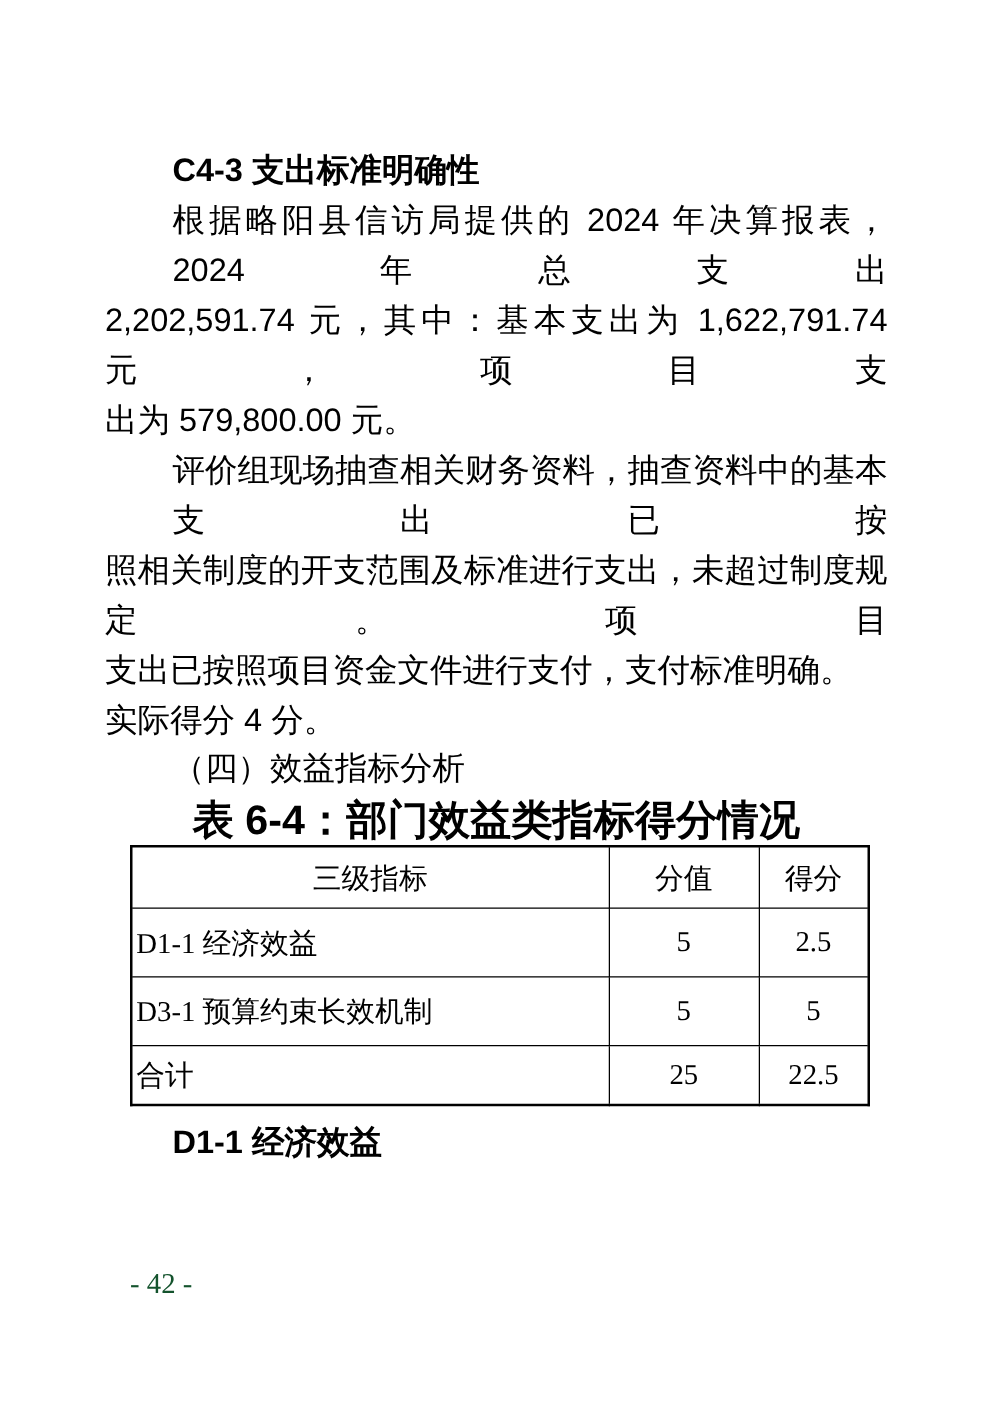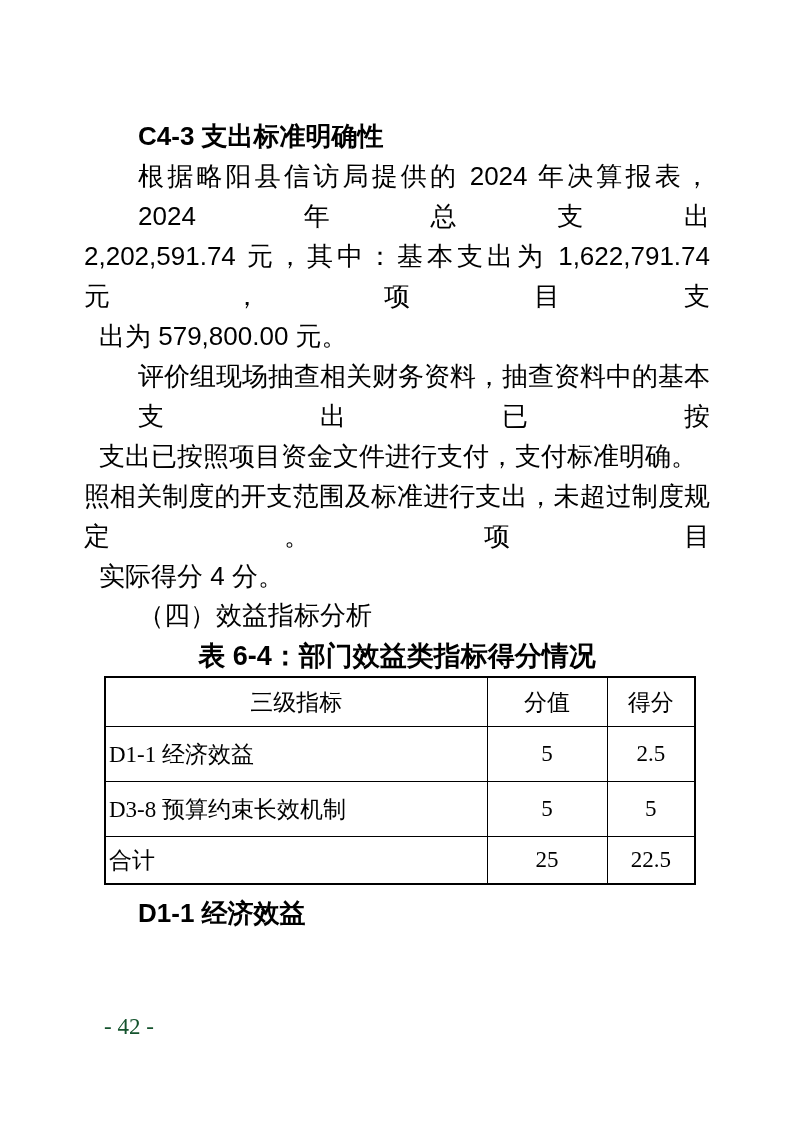--- a/index.html
+++ b/index.html
@@ -1,24 +1,24 @@
 <!DOCTYPE html>
 <html><head>
 <meta charset="utf-8">
 <style>
   html,body{margin:0;padding:0;background:#ffffff;}
   .page{position:relative;width:793px;height:1122px;background:#ffffff;color:#000;overflow:hidden;}
   .content{position:absolute;left:84px;top:116px;width:626px;}
   .bodytext{font-family:Liberation Sans, sans-serif;font-size:26px;line-height:40px;color:#000;}
   .tline{text-align:justify;text-align-last:justify;}
-  .tline.tlast{text-align-last:left;margin-left:15px;}
+  .tline.tlast{text-align-last:left;}
   .tline.tfirst{padding-left:54px;}
   .heading{font-family:"Liberation Sans","DejaVu Sans",sans-serif;font-weight:bold;font-size:26px;line-height:40px;padding-left:54px;}
-  .sub-heading{font-family:Liberation Serif, serif;font-size:26px;line-height:40px;padding-left:54px;}
-  .table-title{font-family:"Liberation Sans","DejaVu Sans",sans-serif;font-weight:bold;font-size:27px;line-height:40px;text-align:center;}
+  .sub-heading{font-family:Liberation Mono, monospace;font-size:26px;line-height:40px;padding-left:54px;}
+  .table-title{font-family:"Liberation Sans","DejaVu Sans",sans-serif;font-weight:bold;font-size:33px;line-height:40px;text-align:center;}
   table.score{border-collapse:collapse;margin-left:20px;width:590px;table-layout:fixed;border:2px solid #000;}
   .score th,.score td{border:1px solid #000;vertical-align:middle;padding:0;}
   .score th{font-family:"Liberation Sans","DejaVu Sans",sans-serif;font-weight:normal;font-size:23px;height:48px;text-align:center;}
   .score td{font-family:"Liberation Serif","DejaVu Serif",serif;font-size:23px;height:54px;}
   .score td.c1{text-align:left;padding-left:3px;}
   .score td.c2,.score td.c3{text-align:center;}
   .score tr.lastrow td{height:46px;}
   .d11-block{margin-top:8px;}
   .pagenum{position:absolute;left:104px;top:1014px;font-family:"Liberation Serif","DejaVu Serif",serif;font-size:23px;line-height:26px;color:#14532d;}
 </style>
@@ -31,22 +31,22 @@
     <div class="heading">C4-3 支出标准明确性</div>
 
     <div class="bodytext">
         <div class="tline tfirst">根据略阳县信访局提供的 2024 年决算报表，2024 年总支出</div>
         <div class="tline">2,202,591.74 元，其中：基本支出为 1,622,791.74 元，项目支</div>
         <div class="tline tlast">出为 579,800.00 元。</div>
       </div>
 
     <div class="bodytext">
         <div class="tline tfirst">评价组现场抽查相关财务资料，抽查资料中的基本支出已按</div>
+        <div class="tline">照相关制度的开支范围及标准进行支出，未超过制度规定。项目</div>
         <div class="tline tlast">支出已按照项目资金文件进行支付，支付标准明确。</div>
-        <div class="tline">照相关制度的开支范围及标准进行支出，未超过制度规定。项目</div>
       </div>
 
     <div class="bodytext">
         <div class="tline tlast">实际得分 4 分。</div>
       </div>
 
     <div class="sub-heading">（四）效益指标分析</div>
 
     <div class="table-title">表 6-4：部门效益类指标得分情况</div>
 
@@ -63,21 +63,21 @@
           <th>得分</th>
         </tr>
       </thead>
       <tbody>
         <tr>
           <td class="c1">D1-1 经济效益</td>
           <td class="c2">5</td>
           <td class="c3">2.5</td>
         </tr>
         <tr>
-          <td class="c1">D3-8 预算约束长效机制</td>
+          <td class="c1">D3-1 预算约束长效机制</td>
           <td class="c2">5</td>
           <td class="c3">5</td>
         </tr>
         <tr class="lastrow">
           <td class="c1">合计</td>
           <td class="c2">25</td>
           <td class="c3">22.5</td>
         </tr>
       </tbody>
     </table>

